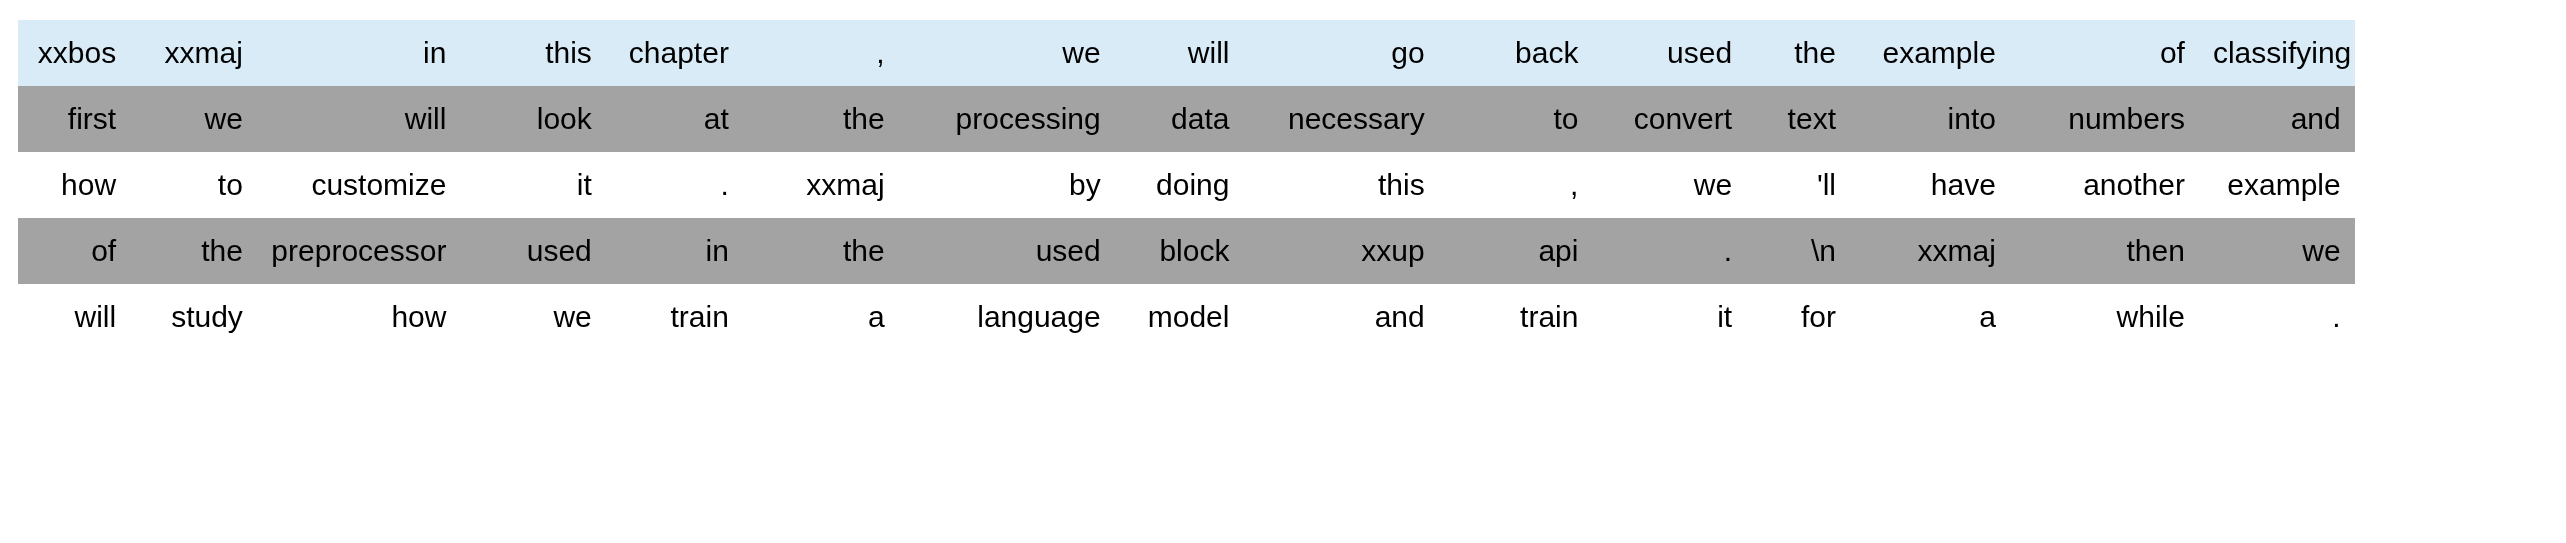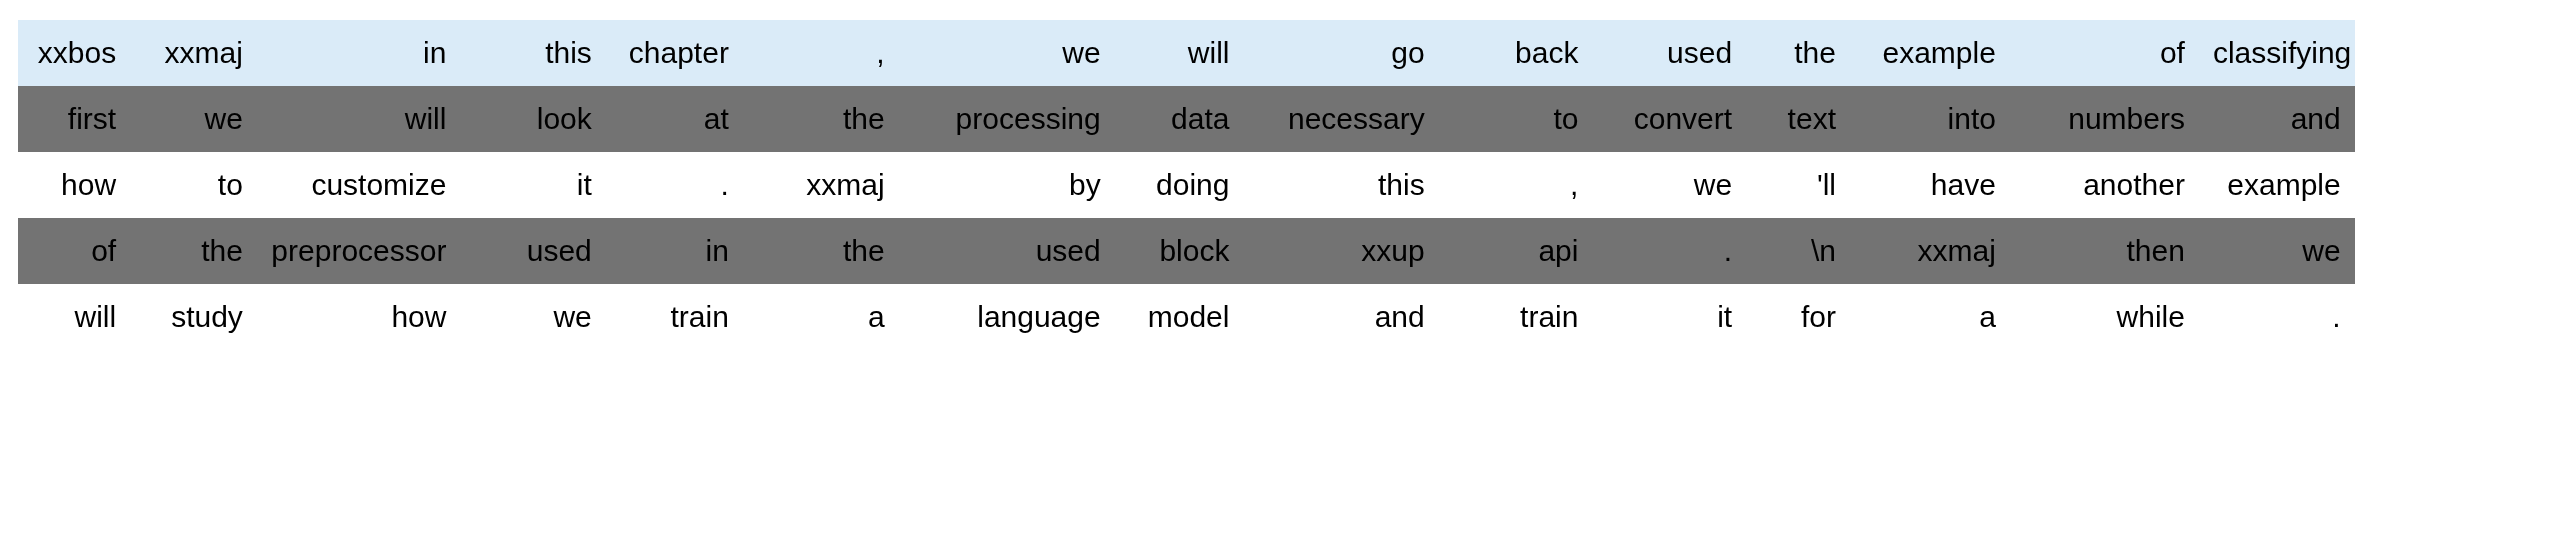--- a/index.html
+++ b/index.html
@@ -54,21 +54,21 @@
   col.c7  { width: 124px; }
   col.c8  { width: 188px; }
   col.c9  { width: 148px; }
   col.c10 { width: 148px; }
   col.c11 { width: 100px; }
   col.c12 { width: 154px; }
   col.c13 { width: 182px; }
   col.c14 { width: 150px; }
   col.c15 { width: 186px; }
 </style>
-<style>tr.row-highlight td{background:#daebf8;}tr.row-odd td{background:#ffffff;}tr.row-even td{background:#737373;}table.token-table td{color:#000000;text-align:right;}body{background:#ffffff;}</style></head>
+<style>tr.row-highlight td{background:#daebf8;}tr.row-odd td{background:#ffffff;}tr.row-even td{background:#a3a3a3;}table.token-table td{color:#000000;text-align:right;}body{background:#ffffff;}</style></head>
 <body>
 
 <div class="table-wrap">
   <table class="token-table">
     <colgroup>
       <col class="c0">
         <col class="c1">
         <col class="c2">
         <col class="c3">
       <col class="c4">

